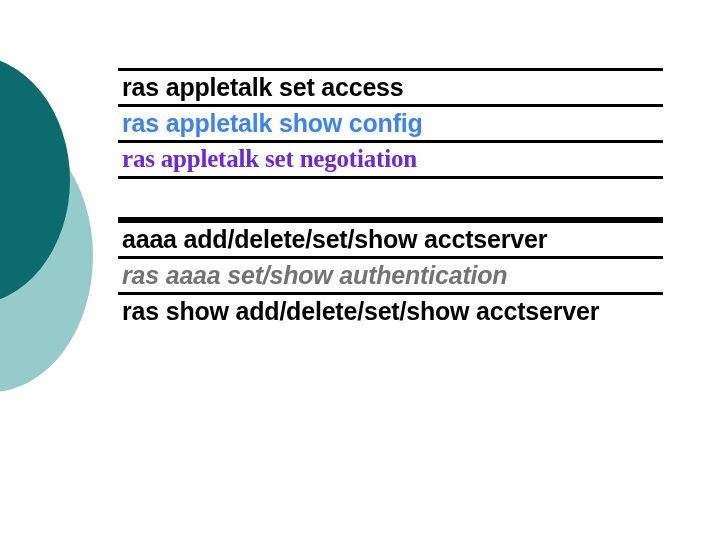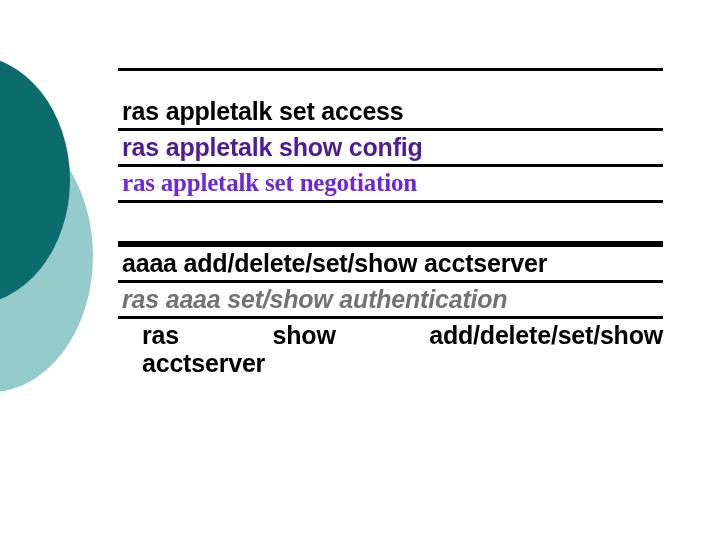--- a/index.html
+++ b/index.html
@@ -67,48 +67,47 @@
     letter-spacing: -0.2px;
     white-space: pre;
   }
   .cmd-text.justified {
     white-space: normal;
     text-align: justify;
     text-align-last: left;
   }
   .cmd-text.justified > span.j {
     display: inline;
-    margin-left: 20px;
   }
 
   
   .spacer-row {
     height: 38px;
   }
 </style>
 </head>
 <body style="background: rgb(255, 255, 255);">
 
 <div class="deco-layer">
   <div class="circle circle-light" style="background: rgb(150, 203, 203);"></div>
   <div class="circle circle-dark" style="background: rgb(11, 107, 109);"></div>
 </div>
 
 <div class="content">
 
   <div class="rule" style="border-top-color: rgb(0, 0, 0);"></div>
 
   <div class="cmd-row">
-    <div class="cmd-text" style="color: rgb(0, 0, 0); margin-top: 24px;">ras appletalk set access</div>
+    <div class="cmd-text" style="color: rgb(0, 0, 0);">ras appletalk set access</div>
   </div>
 
   <div class="rule" style="border-top-color: rgb(0, 0, 0);"></div>
 
   <div class="cmd-row">
-    <div class="cmd-text" style="color: #4c1d95;">ras appletalk show config</div>
+    <div class="cmd-text" style="color: #3b82f6;">ras appletalk show config</div>
   </div>
 
   <div class="rule" style="border-top-color: rgb(0, 0, 0);"></div>
 
   <div class="cmd-row">
     <div class="cmd-text" style="color: #6d28d9; font-family: Liberation Serif, serif;">ras appletalk set negotiation</div>
   </div>
 
   <div class="rule" style="border-top-color: rgb(0, 0, 0);"></div>
 

